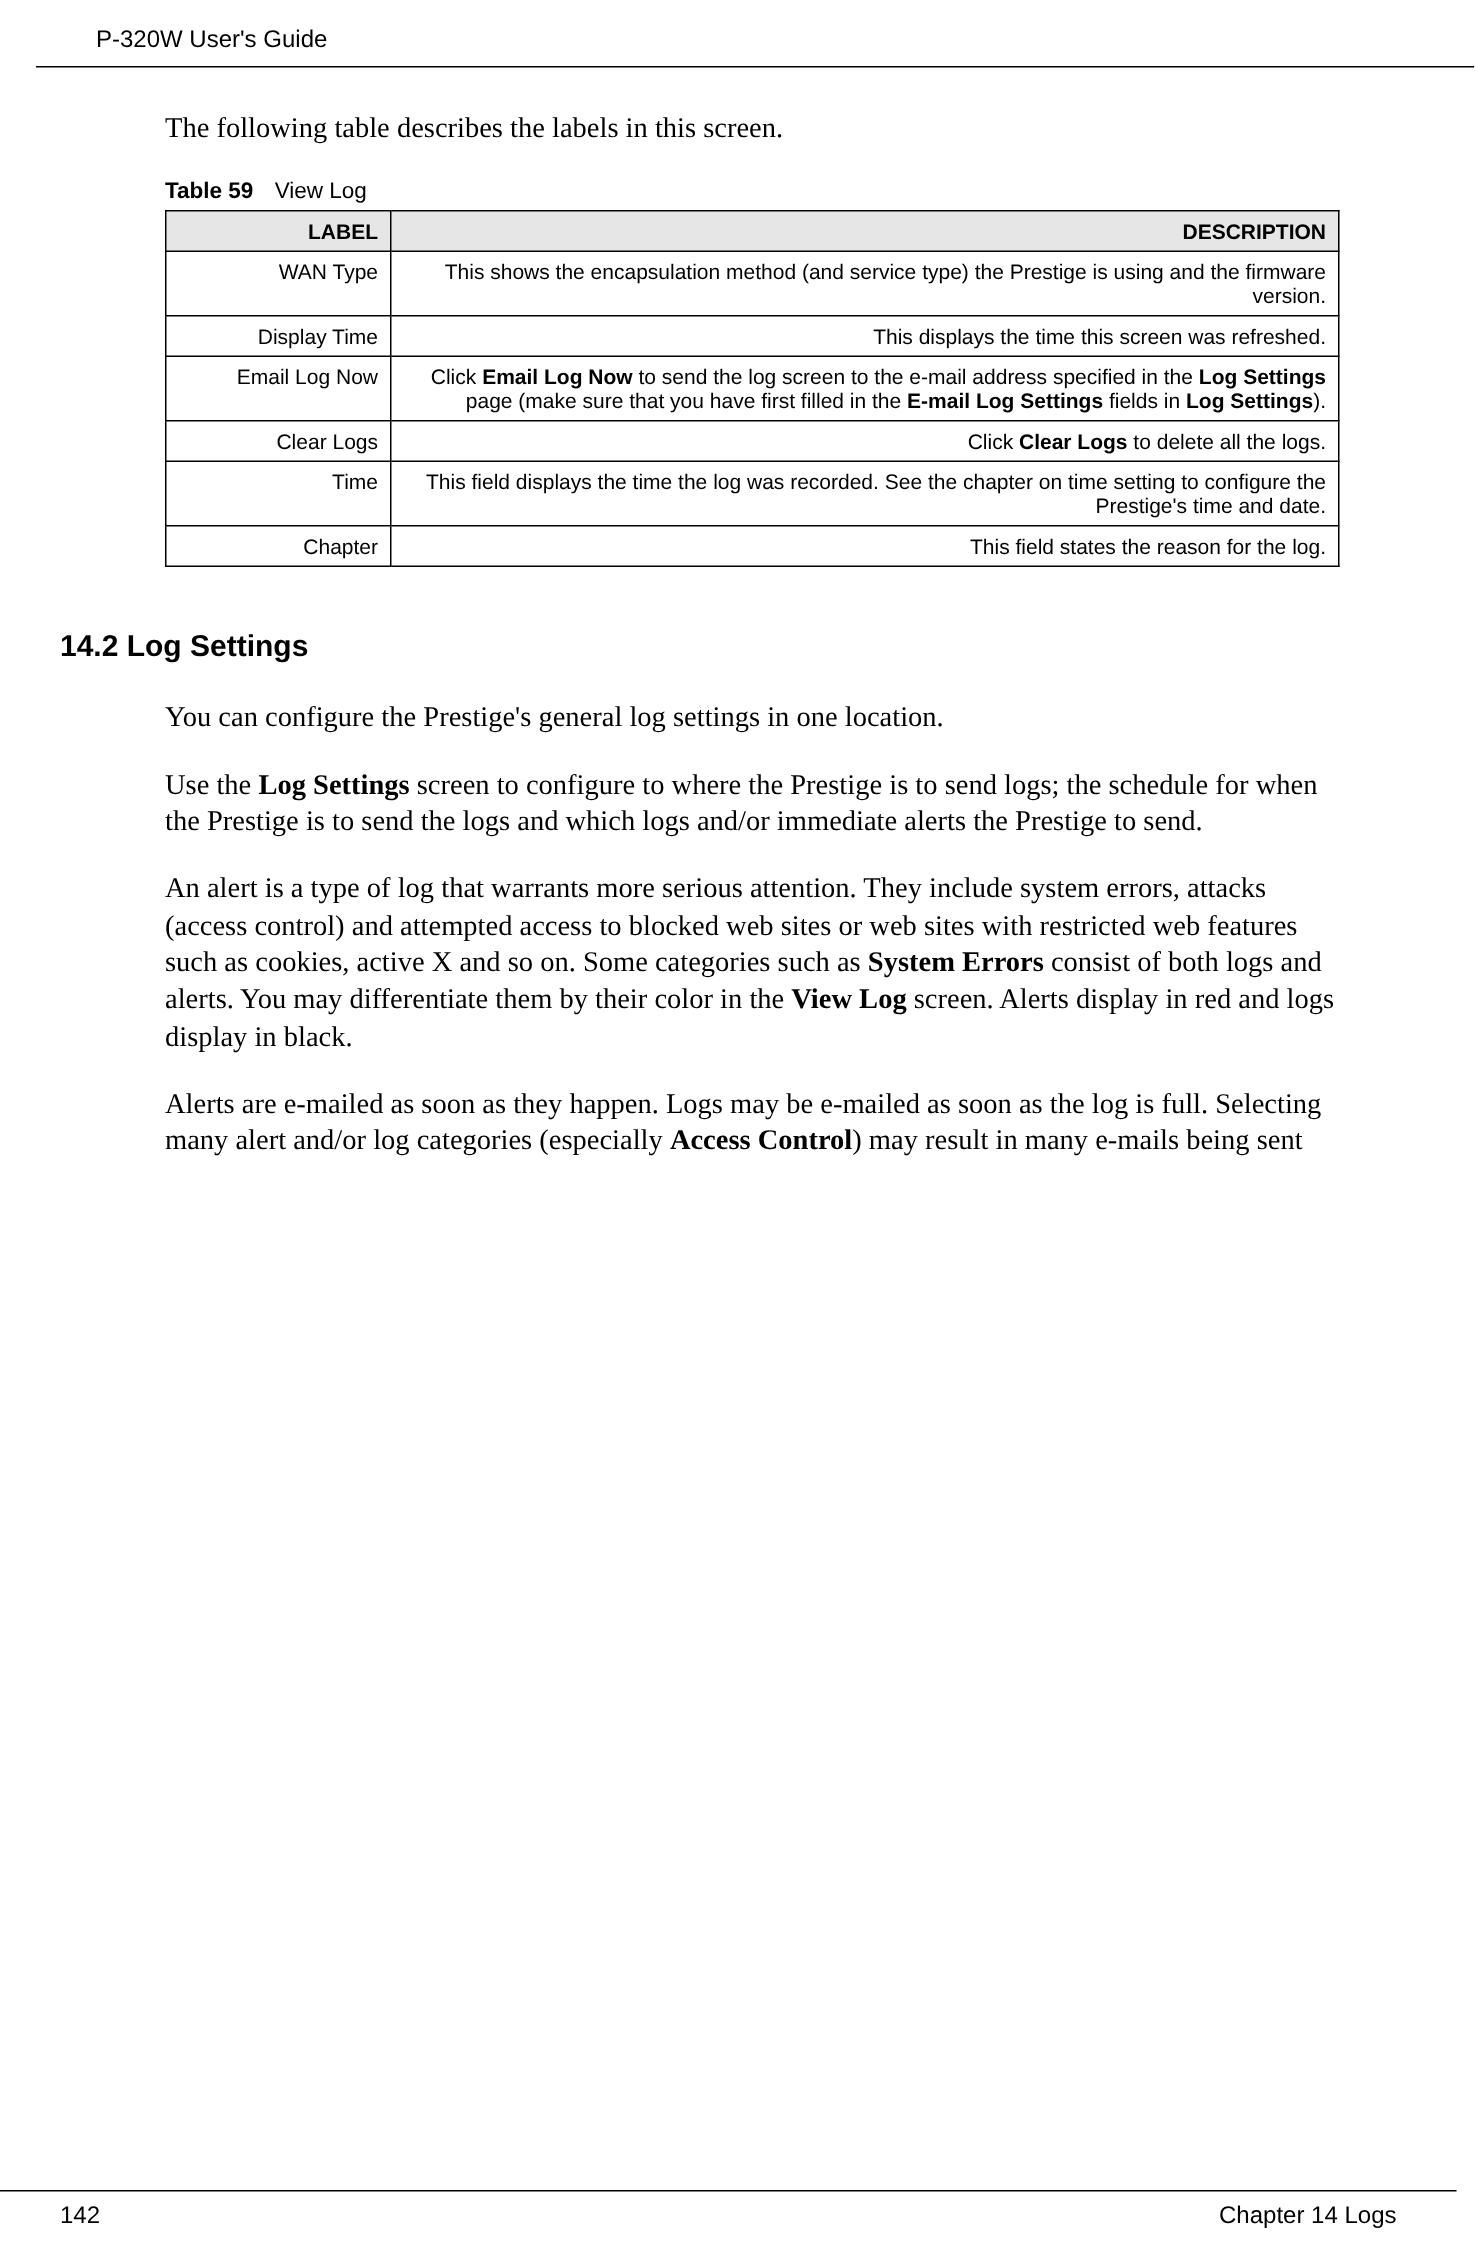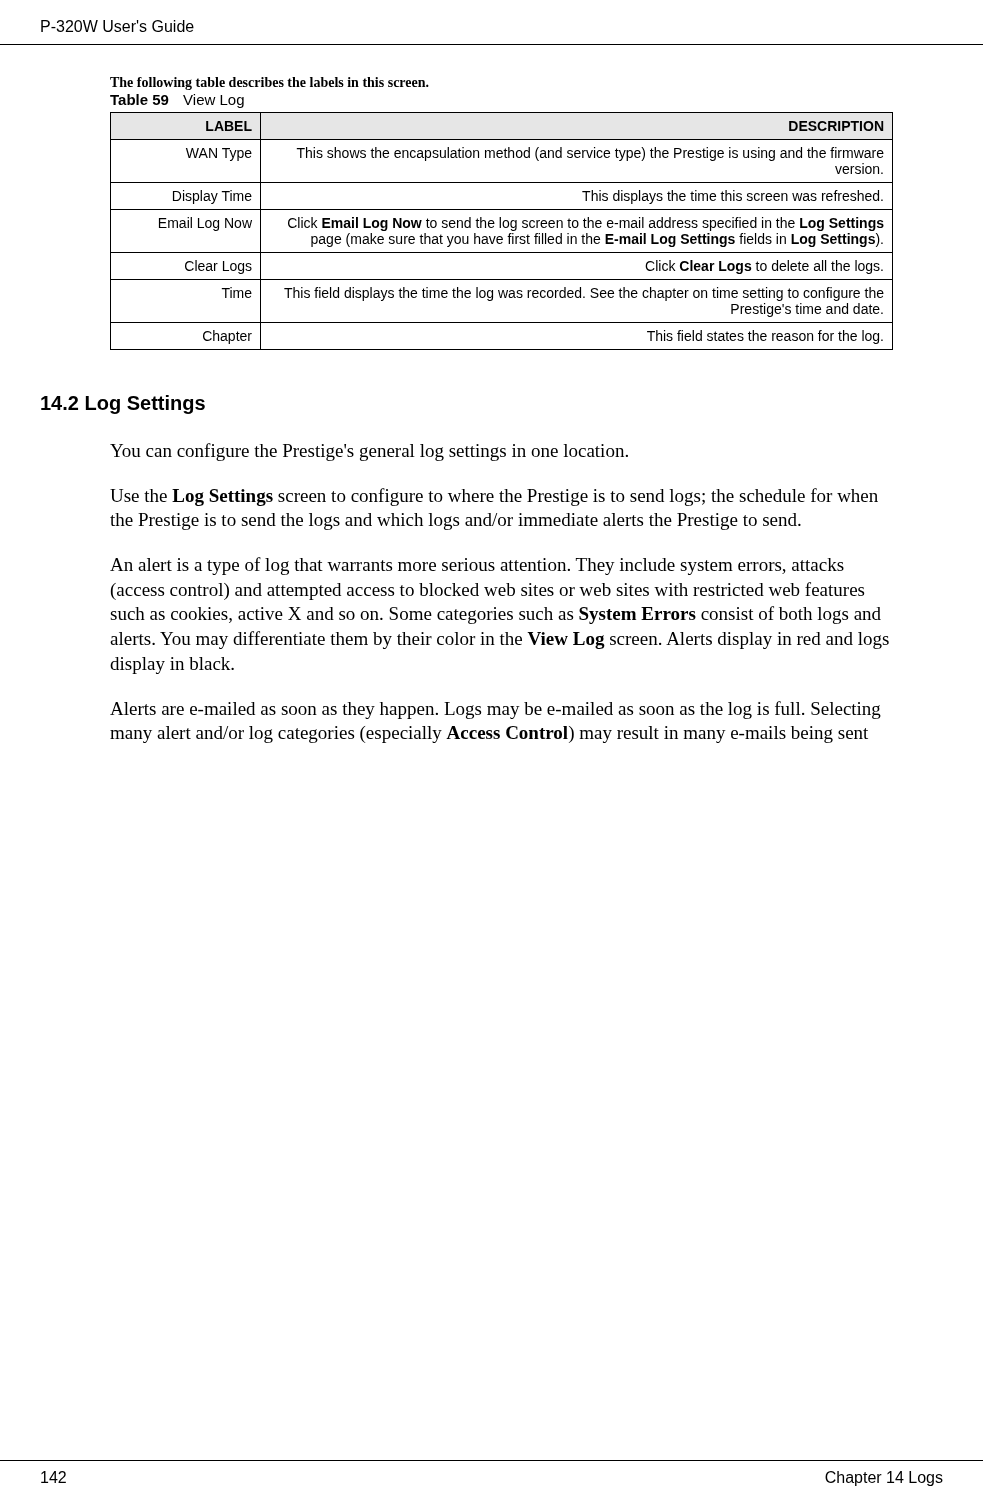--- a/index.html
+++ b/index.html
@@ -14,27 +14,28 @@
       width: 983px;
       height: 1503px;
       position: relative;
       padding: 0;
     }
     .header {
       padding: 18px 29px 8px 40px;
       border-bottom: 1px solid #000;
       font-family: Arial, Helvetica, sans-serif;
       font-size: 16px;
+      margin-left: 24px;
     }
     .content {
       padding: 30px 90px 0 110px;
     }
     .intro-text {
-      font-size: 14px;
-      font-weight: bold;
+      font-size: 19px;
+      margin-bottom: 22px;
     }
     .table-caption {
       font-family: Arial, Helvetica, sans-serif;
       font-weight: bold;
       font-size: 15px;
       margin-bottom: 4px;
     }
     .table-caption .caption-title {
       font-weight: normal;
       margin-left: 10px;
@@ -69,21 +70,21 @@
       line-height: 1.3;
       margin-bottom: 20px;
     }
     .bold {
       font-weight: bold;
     }
     .footer {
       position: absolute;
       bottom: 16px;
       left: 0;
-      right: 0;
+      right: 12px;
       border-top: 1px solid #000;
       padding: 8px 40px 0 40px;
       display: flex;
       justify-content: space-between;
       font-family: Arial, Helvetica, sans-serif;
       font-size: 16px;
     }
   </style>
 </head>
 <body>

